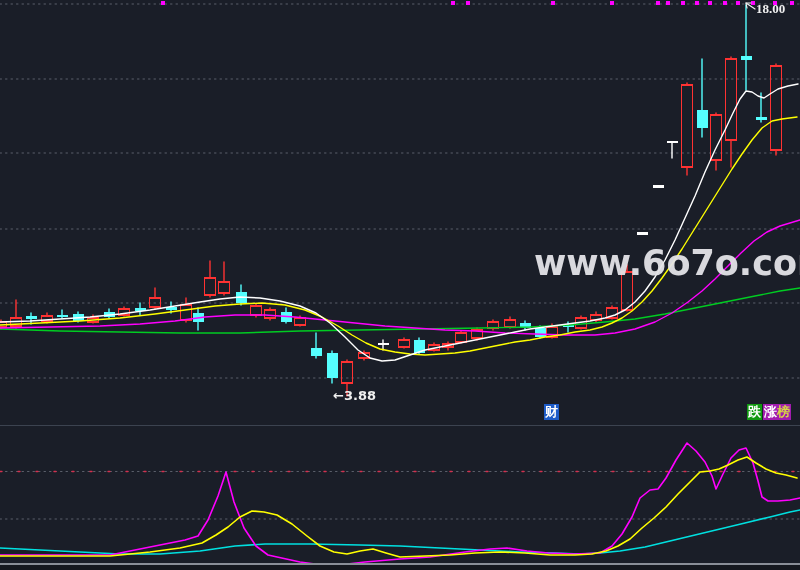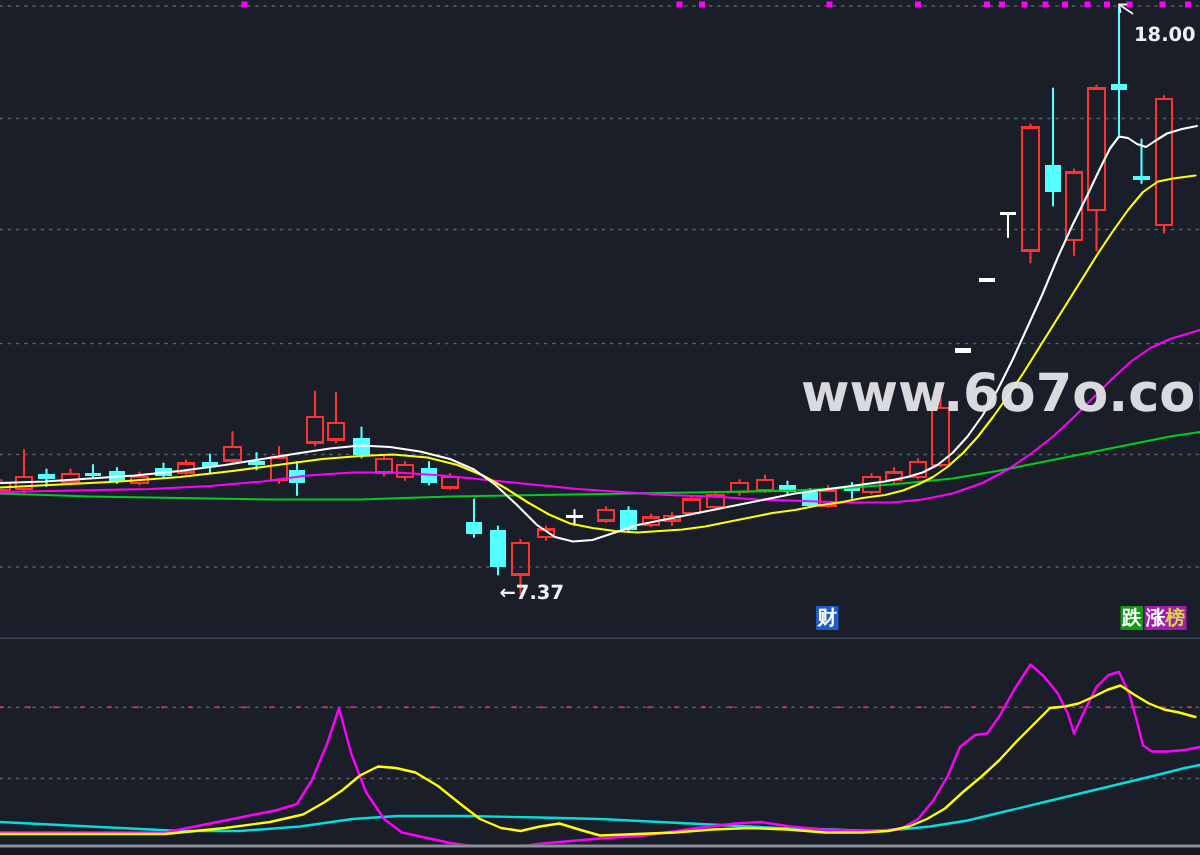--- a/index.html
+++ b/index.html
@@ -1,21 +1,21 @@
 <!DOCTYPE html>
 <html><head>
 <meta charset="utf-8">
 <style>
   html,body{margin:0;padding:0;background:#0e1118;}
   #stage{position:relative;width:800px;height:570px;background:#1a1e28;overflow:hidden;
          font-family:"Liberation Sans", sans-serif;}
   #chart-svg{position:absolute;left:0;top:0;}
   .price-label{position:absolute;color:#f0f0f0;font-size:13px;font-weight:bold;
                font-family:"DejaVu Sans", sans-serif;white-space:nowrap;}
-  #label-high{left:756px;top:16px;}
+  #label-high{left:756px;top:1px;font-family:Liberation Serif, serif;}
   #label-low{left:333px;top:388px;}
   #watermark{position:absolute;left:534px;top:243px;width:266px;color:#e4e4e8;opacity:.95;
              font-size:35px;font-weight:bold;letter-spacing:0px;
              font-family:"DejaVu Sans", sans-serif;}
   .tag{position:absolute;top:404px;height:16px;line-height:16px;font-size:13px;
        color:#ffffff;padding:0 1px;font-weight:bold;cursor:pointer;}
   #tag-cai{left:544px;background:#1e5cc8;}
   #tag-die{left:747px;background:#129a12;}
   #tag-zhang{left:763px;background:#a21caf;}
   #tag-zhang .c2{color:#d6d645;}
@@ -222,21 +222,21 @@
       </g>
       <g>
         <polyline points="746,3 755,9" fill="none" stroke="#f0f0f0" stroke-width="1.2" stroke-linejoin="round" stroke-linecap="round"></polyline>
         <polyline points="751,3 746,3 747,8" fill="none" stroke="#f0f0f0" stroke-width="1.2" stroke-linejoin="round" stroke-linecap="round"></polyline>
       </g>
     </svg>
 
   <div id="watermark">www.6o7o.com</div>
 
   <div id="label-high" class="price-label">18.00</div>
-  <div id="label-low" class="price-label">←7.37</div>
+  <div id="label-low" class="price-label">←3.88</div>
 
   <div id="tag-cai" class="tag">财</div>
   <div id="tag-die" class="tag">跌</div>
   <div id="tag-zhang" class="tag"><span class="c1">涨</span><span class="c2">榜</span></div>
 
   <div id="divider"></div>
   <div id="bottom-bar"></div>
 </div>
 
 </body></html>

